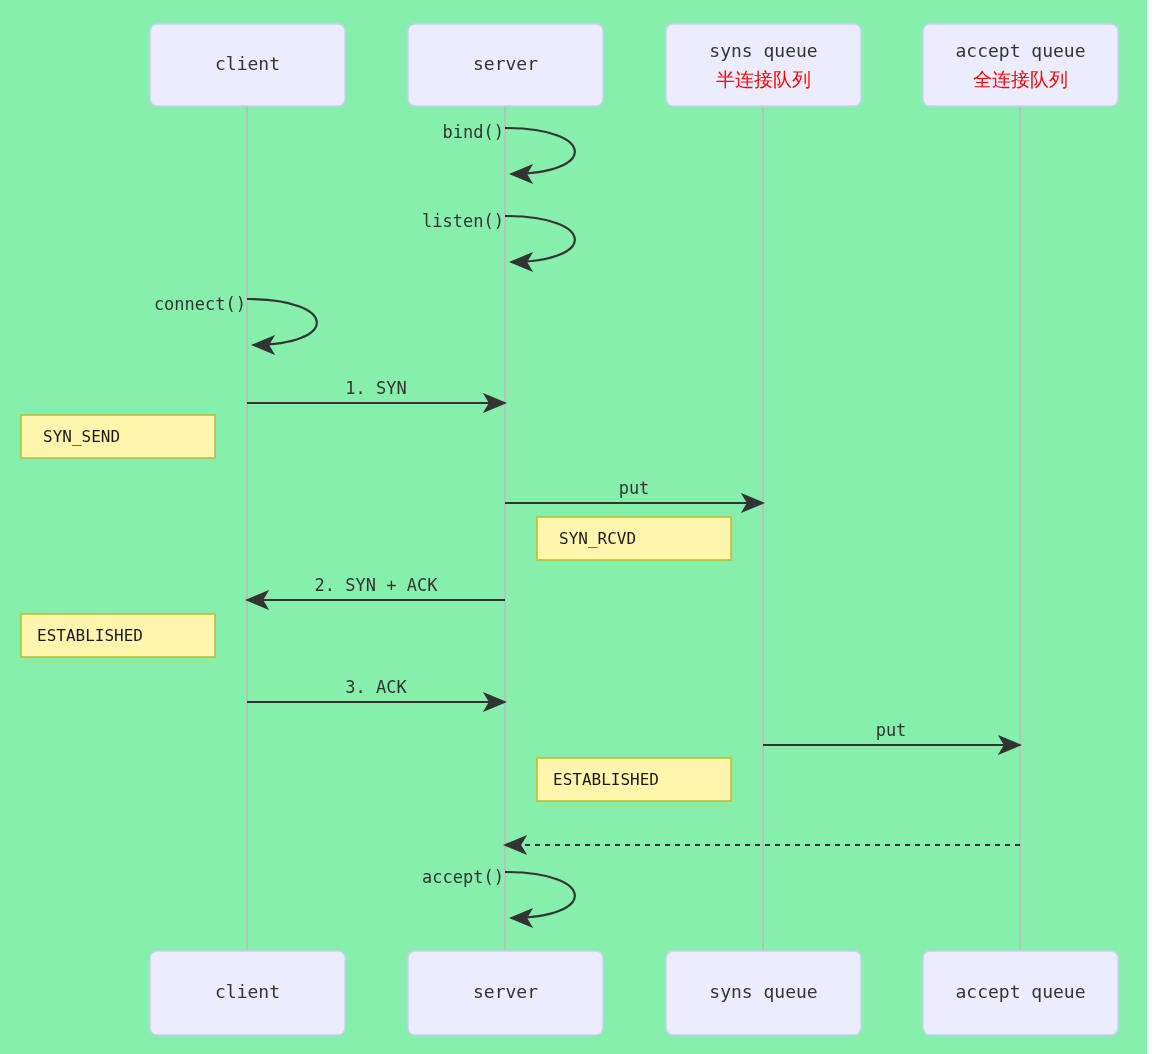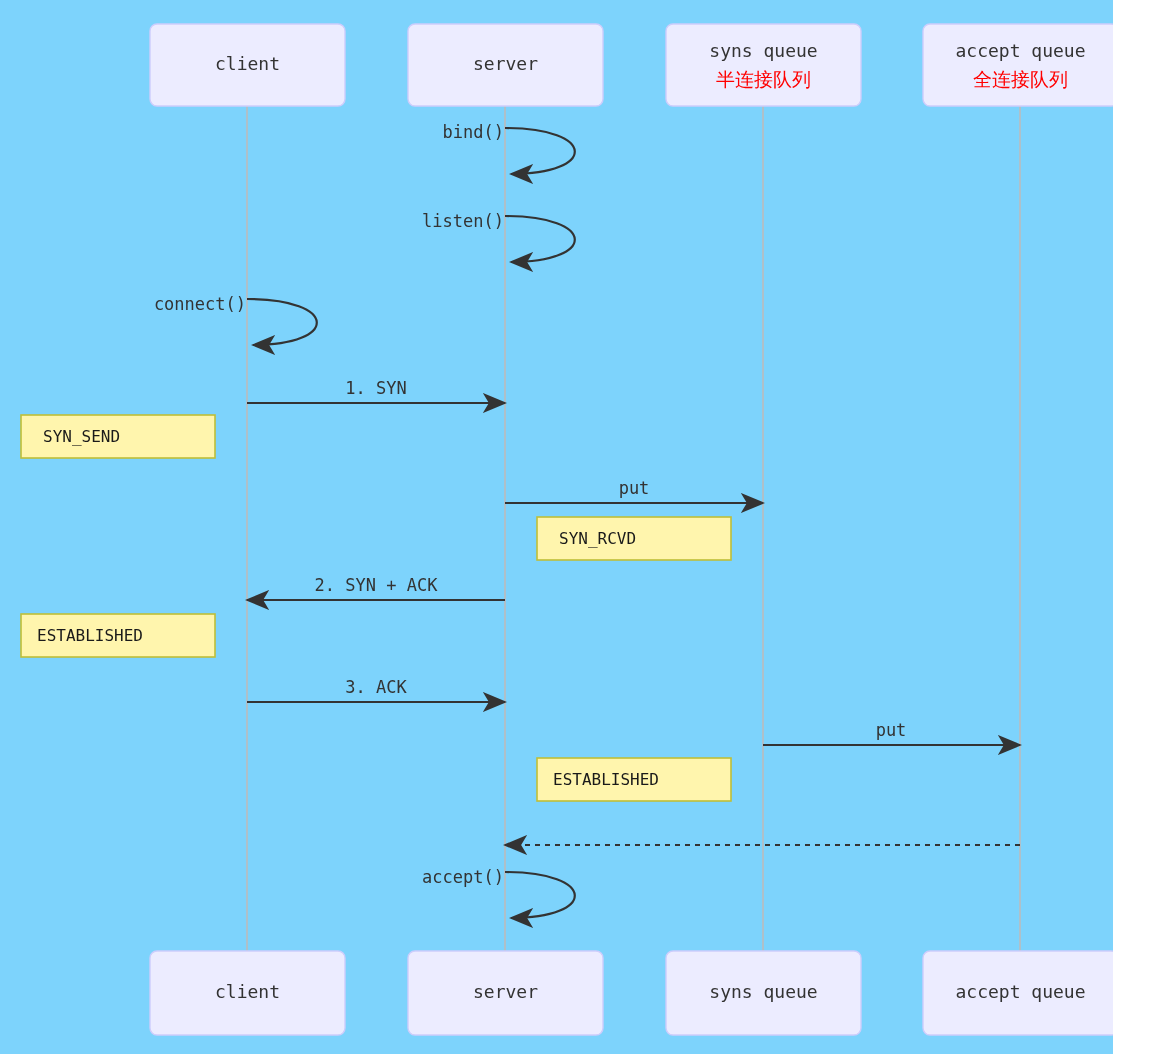--- a/index.html
+++ b/index.html
@@ -4,23 +4,24 @@
 <style>
   html, body {
     margin: 0;
     padding: 0;
     background: #ffffff;
   }
   #diagram-root {
     position: relative;
     width: 1113px;
     height: 1054px;
-    background: #7dd3fc;
+    background: #86efac;
     font-family: "DejaVu Sans Mono", "Liberation Mono", monospace;
     overflow: hidden;
+    padding-left: 34px;
   }
   #seq-svg {
     position: absolute;
     left: 0;
     top: 0;
     width: 1171px;
     height: 1054px;
     display: block;
   }
   .participant-box {

